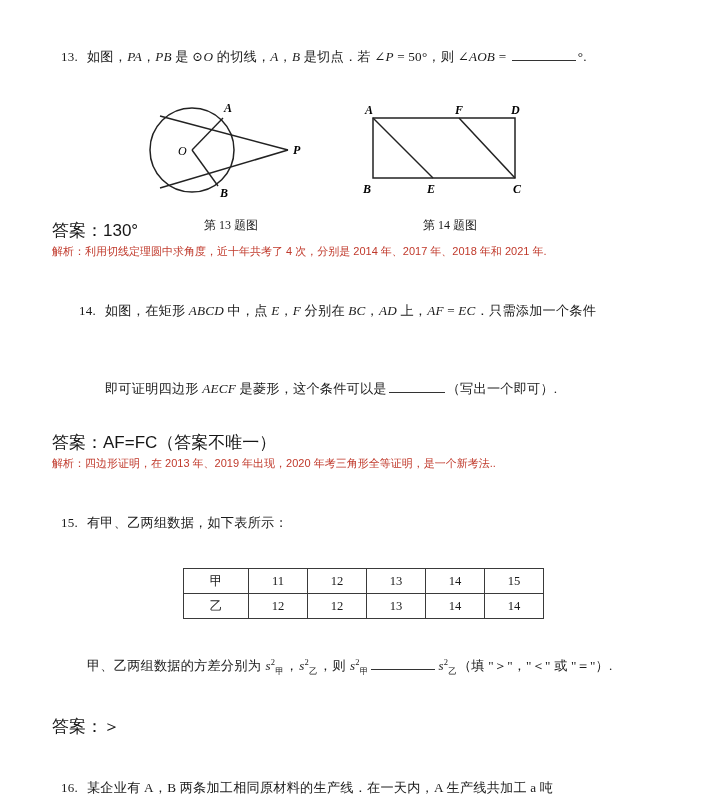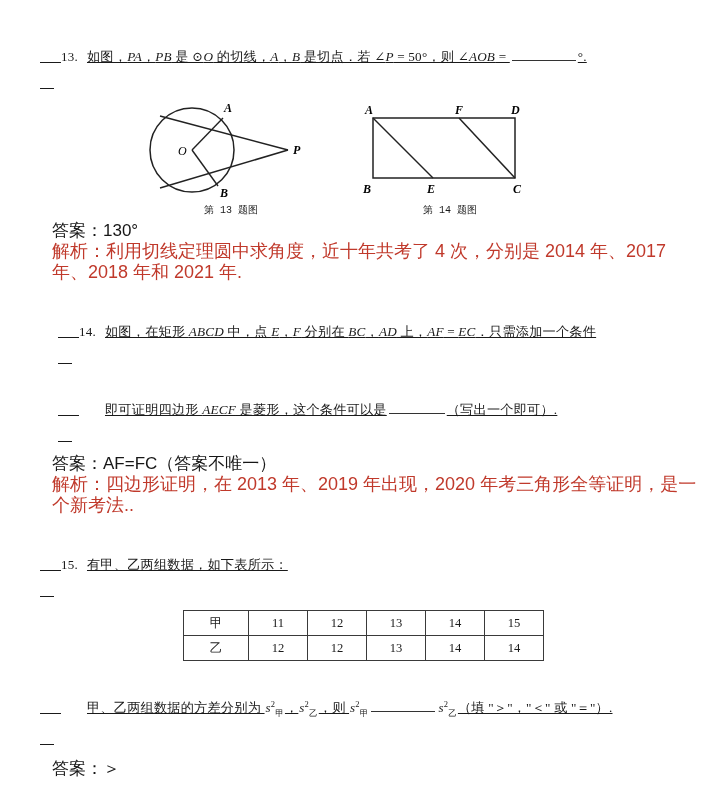--- a/index.html
+++ b/index.html
@@ -26,21 +26,20 @@
   
   .q-block {
     position: relative;
     margin: 0 0 0 0;
   }
   .q-line {
     font-size: 13.2px;
     line-height: 26px;
     letter-spacing: 0.2px;
     white-space: pre-wrap;
-    text-decoration: underline;
   }
   .q-num {
     display: inline-block;
     width: 26px;
     text-align: left;
     font-size: 13px;
   }
   .indent {
     display: inline-block;
     width: 26px;
@@ -62,42 +61,42 @@
   .ans-line {
     font-size: 17px;
     line-height: 21px;
     color: #161616;
     font-family: "Liberation Sans", sans-serif;
   }
   .ans-label {
     font-family: "Liberation Serif", serif;
   }
   .exp-line {
-    font-size: 18px;
+    font-size: 11px;
     line-height: 21px;
     color: #c0392b;
     font-family: "Liberation Sans", sans-serif;
   }
   .exp-label { font-family: "Liberation Serif", serif; }
 
   
   .figs {
     position: relative;
     height: 118px;
     margin-top: 2px;
   }
   .fig {
     position: absolute;
     top: 0;
     text-align: center;
   }
   .fig-cap {
-    font-size: 10px;
-    margin-top: 1px;
-    font-family: Liberation Mono, monospace;
+    font-size: 12px;
+    margin-top: 15px;
+    font-family: Liberation Serif, serif;
   }
 
   
   .tbl-wrap {
     display: flex;
     justify-content: center;
     margin: 6px 0 4px 0;
   }
   table.data {
     border-collapse: collapse;

